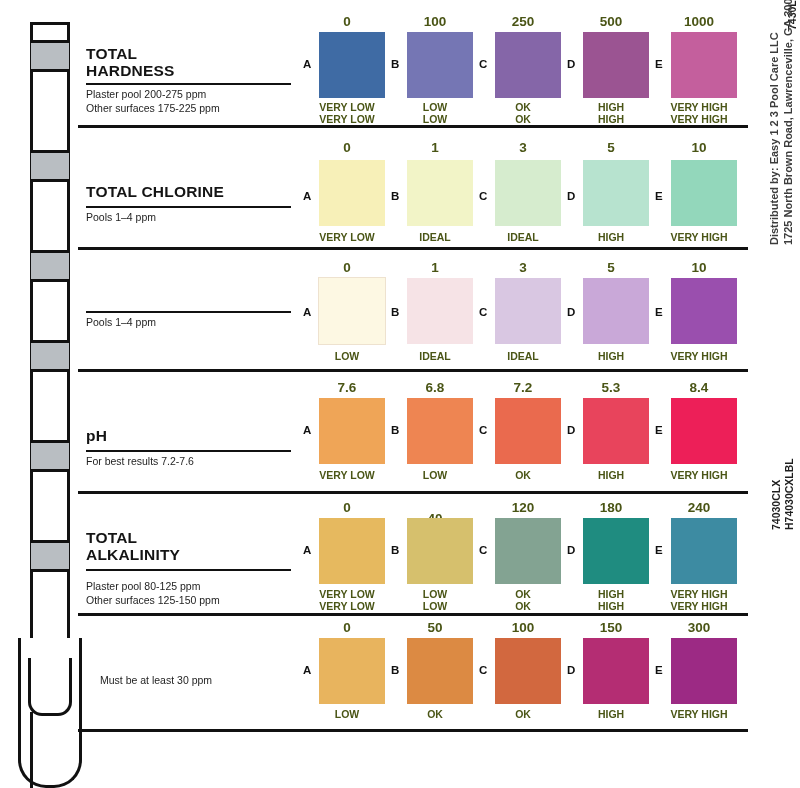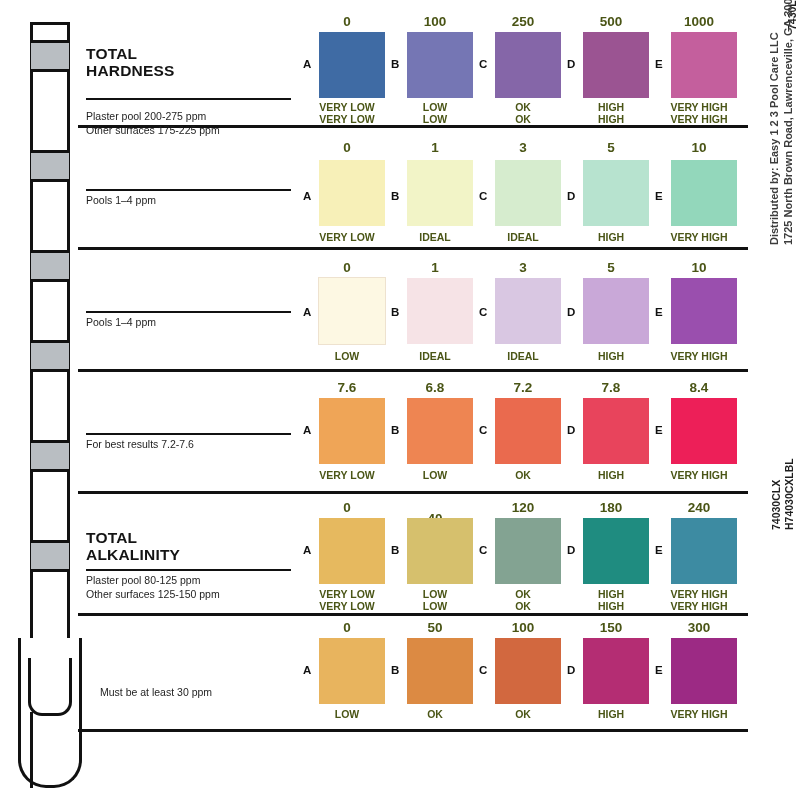--- a/index.html
+++ b/index.html
@@ -165,21 +165,21 @@
   <div class="strip-handle-inner"></div>
   <div class="strip-tail"></div>
 </div>
 
 <div id="rows">
 
   <div class="row">
     <div class="row-label" style="top:40px">
       <div class="row-title" style="white-space:pre-line">TOTAL
 HARDNESS</div>
-      <div class="row-notes" style="white-space:pre-line;border-top:2px solid #111;padding-top:10px;margin-top:19px">Plaster pool 200-275 ppm
+      <div class="row-notes" style="white-space:pre-line;border-top:2px solid #111;padding-top:3px;margin-top:4px">Plaster pool 200-275 ppm
 Other surfaces 175-225 ppm</div>
     </div>
     <div class="swatches">
       <div class="col" style="left:0px">
         <div class="col-value" style="top:8px">0</div>
         <div class="col-letter" style="top:52px">A</div>
         <div class="col-chip" style="top:26px;background:#3f6ba4"></div>
         <div class="col-read" style="top:95px">VERY LOW
 VERY LOW</div>
       </div>
@@ -209,20 +209,21 @@
         <div class="col-letter" style="top:52px">E</div>
         <div class="col-chip" style="top:26px;background:#c45f9d"></div>
         <div class="col-read" style="top:95px">VERY HIGH
 VERY HIGH</div>
       </div>
     </div>
   </div>
 
   <div class="row">
     <div class="row-label" style="top:56px">
+      <div class="row-title" style="white-space:pre-line">TOTAL CHLORINE</div>
       <div class="row-notes" style="white-space:pre-line;border-top:2px solid #111;padding-top:3px;margin-top:5px">Pools 1–4 ppm</div>
     </div>
     <div class="swatches">
       <div class="col" style="left:0px">
         <div class="col-value" style="top:12px">0</div>
         <div class="col-letter" style="top:62px">A</div>
         <div class="col-chip" style="top:32px;background:#f7f0b8"></div>
         <div class="col-read" style="top:103px">VERY LOW</div>
       </div>
       <div class="col" style="left:88px">
@@ -285,20 +286,21 @@
         <div class="col-value" style="top:10px">10</div>
         <div class="col-letter" style="top:56px">E</div>
         <div class="col-chip" style="top:28px;background:#9a4fae"></div>
         <div class="col-read" style="top:100px">VERY HIGH</div>
       </div>
     </div>
   </div>
 
   <div class="row">
     <div class="row-label" style="top:56px">
+      <div class="row-title" style="white-space:pre-line">pH</div>
       <div class="row-notes" style="white-space:pre-line;border-top:2px solid #111;padding-top:3px;margin-top:5px">For best results 7.2-7.6</div>
     </div>
     <div class="swatches">
       <div class="col" style="left:0px">
         <div class="col-value" style="top:8px">7.6</div>
         <div class="col-letter" style="top:52px">A</div>
         <div class="col-chip" style="top:26px;background:#efa557"></div>
         <div class="col-read" style="top:97px">VERY LOW</div>
       </div>
       <div class="col" style="left:88px">
@@ -307,39 +309,39 @@
         <div class="col-chip" style="top:26px;background:#ee8552"></div>
         <div class="col-read" style="top:97px">LOW</div>
       </div>
       <div class="col" style="left:176px">
         <div class="col-value" style="top:8px">7.2</div>
         <div class="col-letter" style="top:52px">C</div>
         <div class="col-chip" style="top:26px;background:#ea6a4e"></div>
         <div class="col-read" style="top:97px">OK</div>
       </div>
       <div class="col" style="left:264px">
-        <div class="col-value" style="top:8px">7.8</div>
+        <div class="col-value" style="top:8px">5.3</div>
         <div class="col-letter" style="top:52px">D</div>
         <div class="col-chip" style="top:26px;background:#e8445c"></div>
         <div class="col-read" style="top:97px">HIGH</div>
       </div>
       <div class="col" style="left:352px">
         <div class="col-value" style="top:8px">8.4</div>
         <div class="col-letter" style="top:52px">E</div>
         <div class="col-chip" style="top:26px;background:#ed1f58"></div>
         <div class="col-read" style="top:97px">VERY HIGH</div>
       </div>
     </div>
   </div>
 
   <div class="row">
     <div class="row-label" style="top:36px">
       <div class="row-title" style="white-space:pre-line">TOTAL
 ALKALINITY</div>
-      <div class="row-notes" style="white-space:pre-line;border-top:2px solid #111;padding-top:3px;margin-top:6px">Plaster pool 80-125 ppm
+      <div class="row-notes" style="white-space:pre-line;border-top:2px solid #111;padding-top:9px;margin-top:6px">Plaster pool 80-125 ppm
 Other surfaces 125-150 ppm</div>
     </div>
     <div class="swatches">
       <div class="col" style="left:0px">
         <div class="col-value" style="top:6px">0</div>
         <div class="col-letter" style="top:50px">A</div>
         <div class="col-chip" style="top:24px;background:#e6b95f"></div>
         <div class="col-read" style="top:94px">VERY LOW
 VERY LOW</div>
       </div>
@@ -369,21 +371,21 @@
         <div class="col-letter" style="top:50px">E</div>
         <div class="col-chip" style="top:24px;background:#3d8ba2"></div>
         <div class="col-read" style="top:94px">VERY HIGH
 VERY HIGH</div>
       </div>
     </div>
   </div>
 
   <div class="row" style="height:116px">
     <div class="row-label" style="top:48px">
-      <div class="row-notes" style="white-space:pre-line;padding-left:14px;margin-top:22px">Must be at least 30 ppm</div>
+      <div class="row-notes" style="white-space:pre-line;padding-left:14px;margin-top:10px">Must be at least 30 ppm</div>
     </div>
     <div class="swatches">
       <div class="col" style="left:0px">
         <div class="col-value" style="top:4px">0</div>
         <div class="col-letter" style="top:48px">A</div>
         <div class="col-chip" style="top:22px;background:#e8b45e"></div>
         <div class="col-read" style="top:92px">LOW</div>
       </div>
       <div class="col" style="left:88px">
         <div class="col-value" style="top:4px">50</div>

